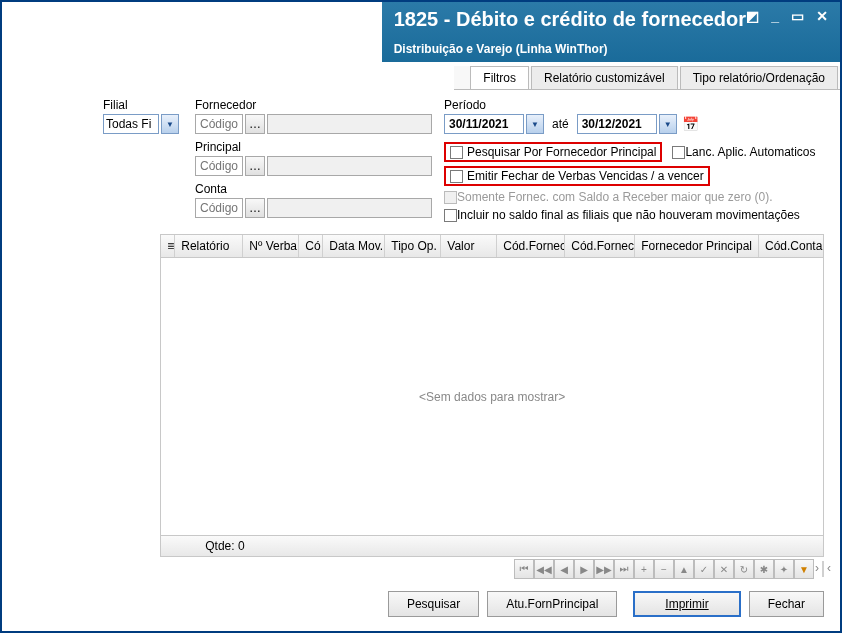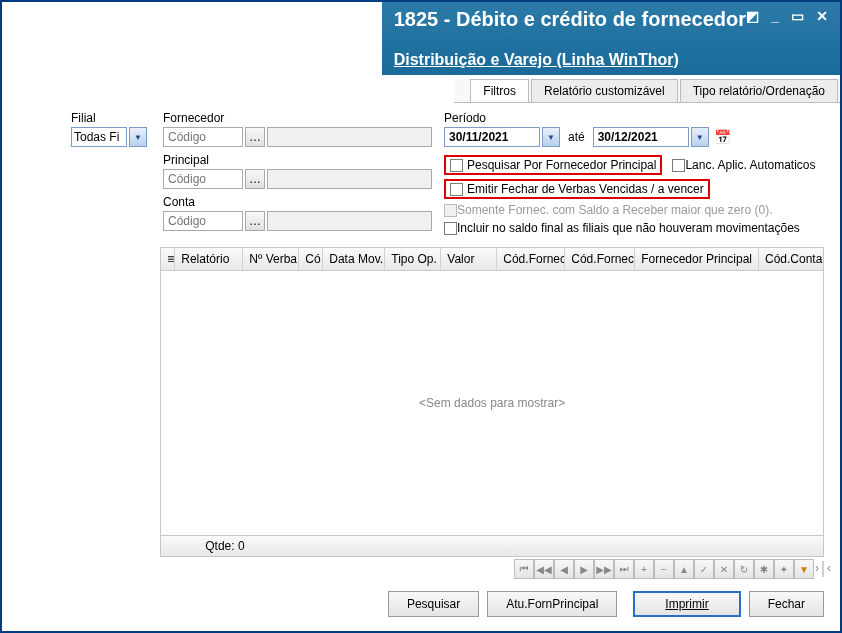--- a/index.html
+++ b/index.html
@@ -1,38 +1,38 @@
 <!DOCTYPE html>
 <html><head>
 <meta charset="utf-8">
 <style>
 * { box-sizing: border-box; margin: 0; padding: 0; font-family: Tahoma, Arial, sans-serif; }
 body { background: #003c7f; width: 842px; height: 633px; overflow: hidden; }
 .window { width: 838px; height: 629px; margin: 2px; background: #fff; display: flex; flex-direction: column; align-items: flex-end; }
 .titlebar { background: linear-gradient(#2b7aa8,#1a6b9a); color: #fff; padding: 6px 12px; display: flex; justify-content: space-between; align-items: flex-start; }
 .titlebar-text { display: flex; flex-direction: column; }
 .titlebar-title { font-size: 20px; font-weight: bold; }
-.titlebar-sub { font-size: 16px; font-weight: bold; margin-top: 20px; text-decoration: underline; }
+.titlebar-sub { font-size: 12px; font-weight: bold; margin-top: 11px; }
 .titlebar-controls { display: flex; gap: 12px; align-items: center; }
 .titlebar-controls span { font-size: 14px; font-weight: bold; cursor: pointer; }
 .tabbar { display: flex; margin-top: 4px; padding-left: 16px; border-bottom: 1px solid #bbb; background: #f8f8f8; }
 .tab { padding: 4px 12px; font-size: 12px; border: 1px solid #bbb; border-bottom: none; background: #ececec; margin-right: 2px; cursor: pointer; }
 .tab.active { background: #fff; }
 .filters { background: #fff; padding: 8px 16px 8px 16px; display: grid; grid-template-columns: 80px 1fr 380px; gap: 4px 12px; font-size: 12px; }
 .col-left { grid-column: 1; }
 .col-mid { grid-column: 2; }
 .col-right { grid-column: 3; }
 .label { font-size: 12px; color: #000; margin-bottom: 2px; }
 .field-row { display: flex; align-items: center; gap: 2px; margin-bottom: 6px; }
 .combo { border: 1px solid #7a9cc6; height: 20px; font-size: 12px; padding: 1px 2px; background: #fff; }
 .drop { width: 18px; height: 20px; background: linear-gradient(#e8f0fb,#b8d0ec); border: 1px solid #7a9cc6; display: inline-flex; align-items: center; justify-content: center; font-size: 8px; color: #1a4a8a; cursor: pointer; }
-.code-input { width: 80px; height: 20px; border: 1px solid #a8a8a8; font-size: 12px; padding: 1px 4px; background: #fff; }
+.code-input { width: 48px; height: 20px; border: 1px solid #a8a8a8; font-size: 12px; padding: 1px 4px; background: #fff; }
 .ellipsis-btn { width: 20px; height: 20px; background: linear-gradient(#f8f8f8,#e0e0e0); border: 1px solid #a8a8a8; font-size: 12px; cursor: pointer; display: inline-flex; align-items: center; justify-content: center; }
 .desc-input { flex: 1; height: 20px; border: 1px solid #a8a8a8; background: #f0f0f0; font-size: 12px; padding: 1px 4px; }
-.date-input { width: 96px; height: 20px; border: 1px solid #7a9cc6; font-size: 12px; padding: 1px 4px; font-weight: bold; background: #fff; }
+.date-input { width: 80px; height: 20px; border: 1px solid #7a9cc6; font-size: 12px; padding: 1px 4px; font-weight: bold; background: #fff; }
 .date-drop { width: 18px; height: 20px; background: linear-gradient(#e8f0fb,#b8d0ec); border: 1px solid #7a9cc6; display: inline-flex; align-items: center; justify-content: center; font-size: 8px; color: #1a4a8a; cursor: pointer; }
 .cal-btn { width: 24px; height: 20px; display: inline-flex; align-items: center; justify-content: center; font-size: 14px; cursor: pointer; }
 .checkrow { display: flex; align-items: center; font-size: 12px; margin-bottom: 4px; }
 .checkbox { width: 13px; height: 13px; border: 1px solid #7a7a7a; background: #fff; cursor: pointer; flex-shrink: 0; }
 .checkbox.disabled { background: #f0f0f0; border-color: #bbb; }
 .redbox { border: 2px solid #d00; padding: 1px 4px; display: inline-flex; align-items: center; gap: 4px; }
 .disabled-text { color: #9a9a9a; }
 .grid-area { flex: 1; display: flex; flex-direction: column; margin: 0 16px; border: 1px solid #c8c8c8; background: #fff; }
 .grid-header { display: flex; background: linear-gradient(#fafafa,#e8e8e8); border-bottom: 1px solid #c8c8c8; font-size: 12px; }
 .grid-header-cell { padding: 4px 6px; border-right: 1px solid #d0d0d0; white-space: nowrap; overflow: hidden; }

